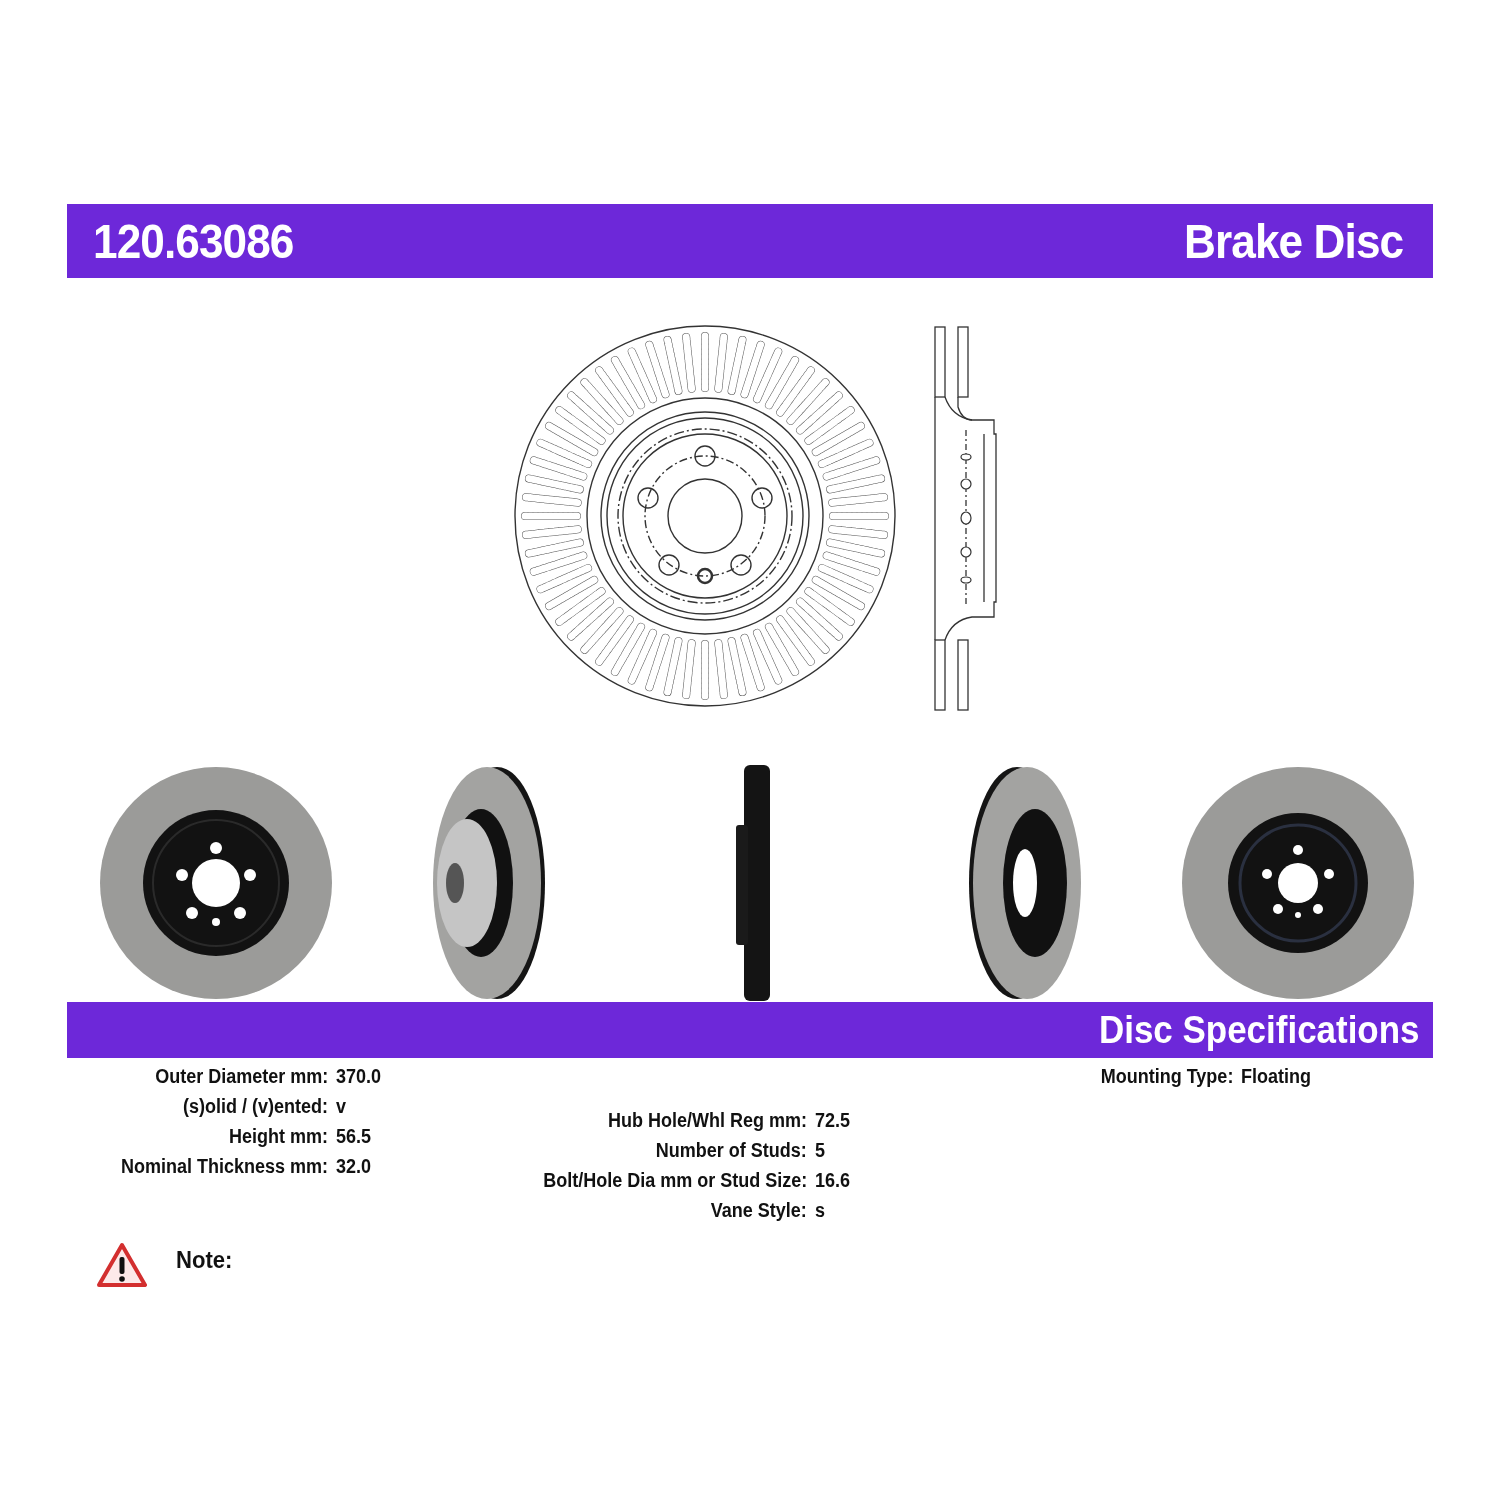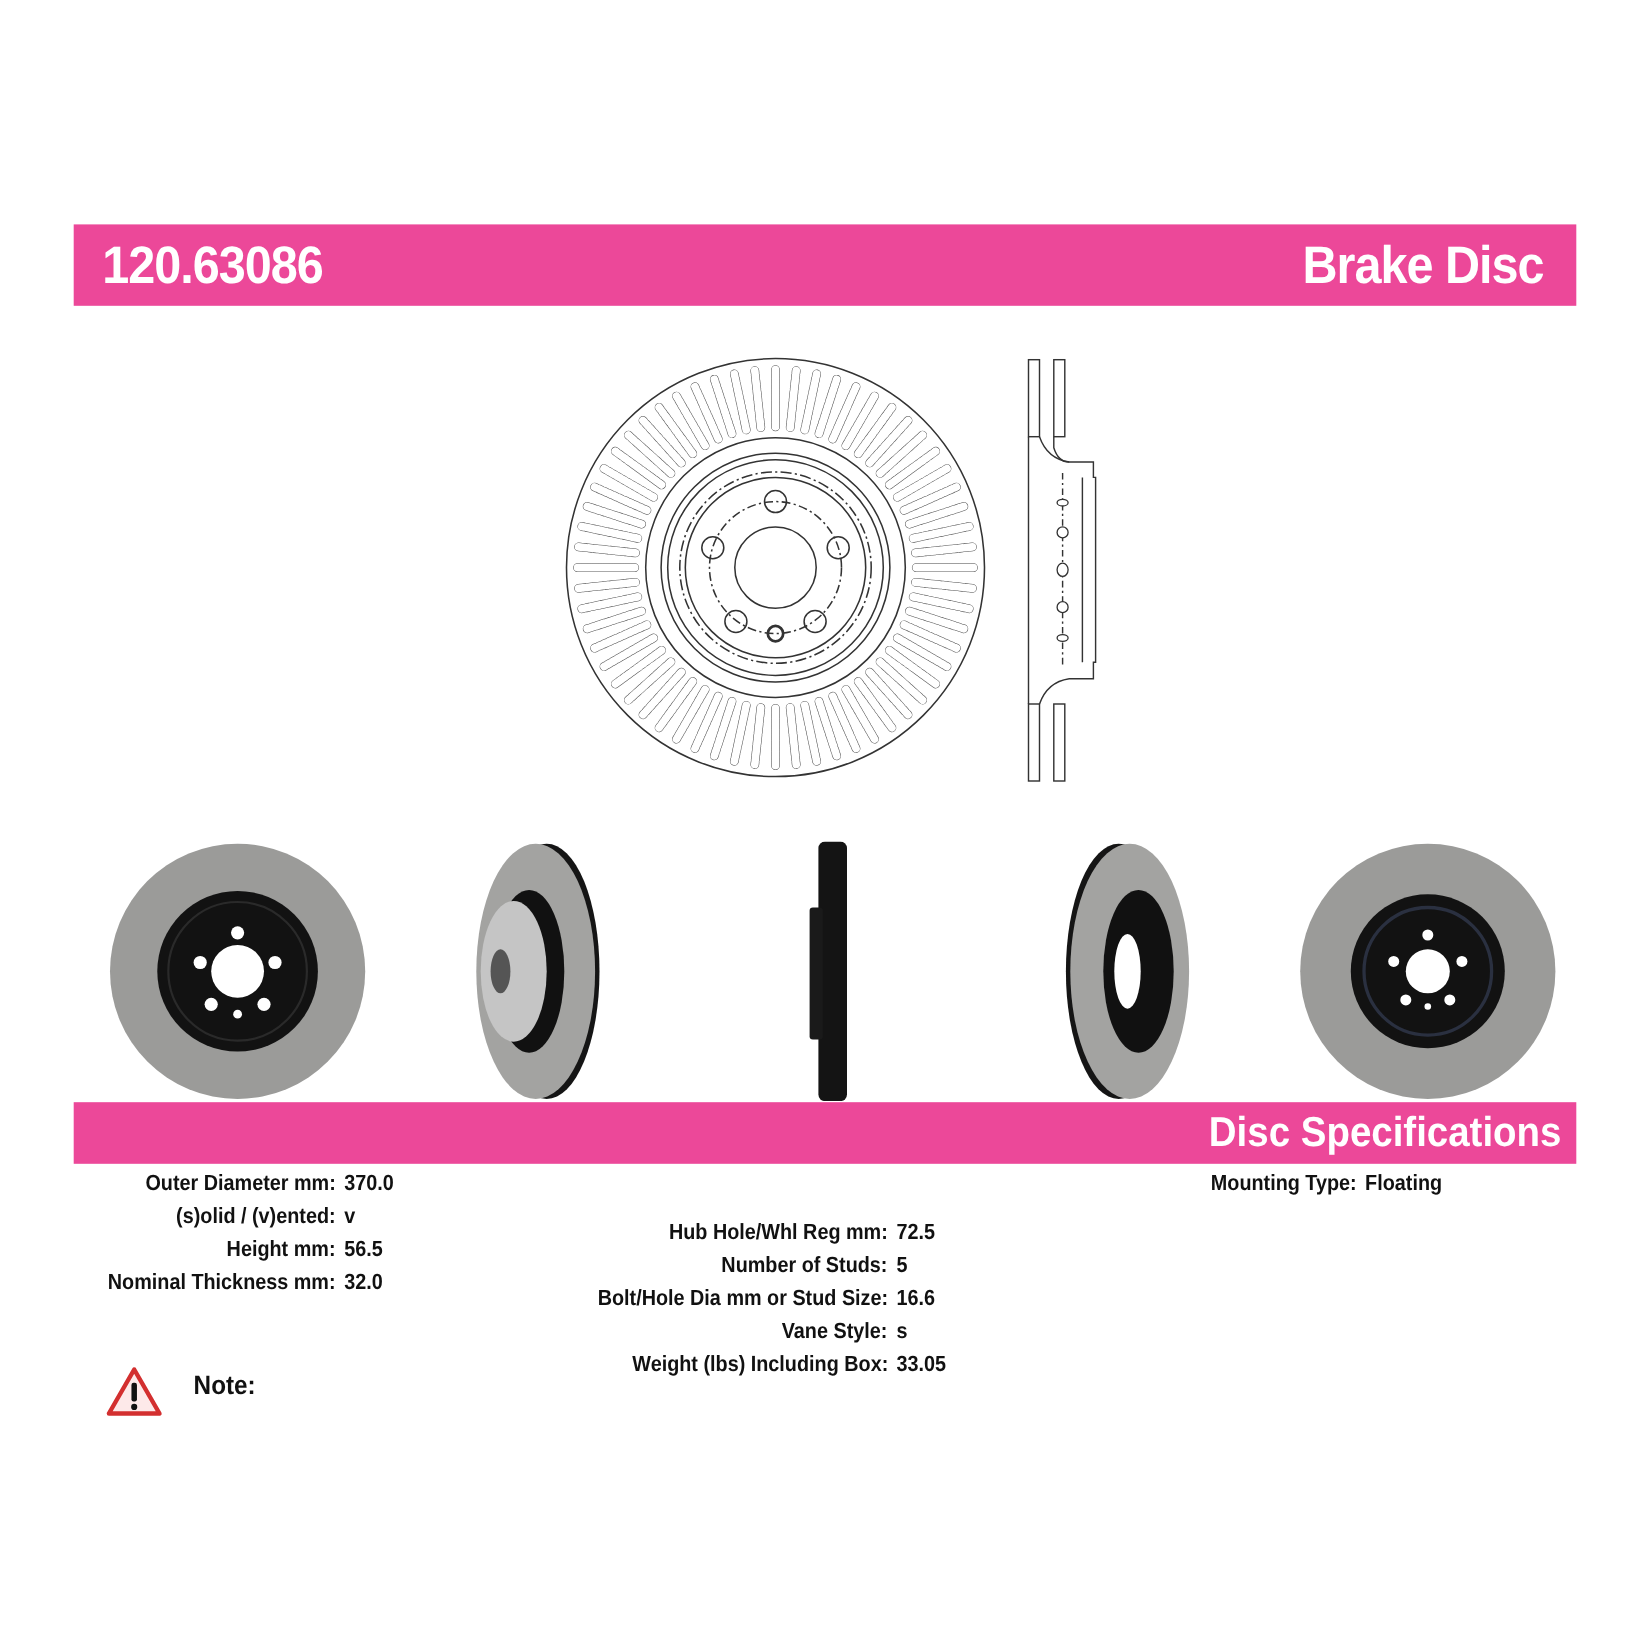--- a/index.html
+++ b/index.html
@@ -1,32 +1,32 @@
 <!DOCTYPE html>
 <html><head>
 <meta charset="utf-8">
 <style>
   html, body { margin:0; padding:0; background:#fff; }
   body { width:1500px; height:1500px; position:relative; overflow:hidden;
          font-family:"Liberation Sans", sans-serif; color:#111; }
-  .bar { position:absolute; left:67px; width:1366px; background:#ec4899; color:#fff;
+  .bar { position:absolute; left:67px; width:1366px; background:#6d28d9; color:#fff;
          font-weight:bold; box-sizing:border-box; }
   .title-bar { top:204px; height:74px; }
   .title-bar .pn { position:absolute; left:26px; top:10px; font-size:48px; letter-spacing:-1px; transform:scaleX(0.92); transform-origin:left center; }
   .title-bar .type { position:absolute; right:30px; top:10px; font-size:48px; letter-spacing:-1px; transform:scaleX(0.92); transform-origin:right center; }
   .spec-bar { top:1002px; height:56px; text-align:right; }
   .spec-bar span { display:inline-block; font-size:38px; line-height:56px; transform:scaleX(0.92); }
   .drawing { position:absolute; left:512px; top:322px; }
   .photos { position:absolute; left:0; top:760px; width:1500px; height:240px; }
   .photo { position:absolute; }
   .spec-col { position:absolute; top:1064px; font-weight:bold; font-size:20px; }
   .spec-row { height:30px; line-height:24px; white-space:nowrap; position:relative; }
   .spec-row .lbl { position:absolute; right:0; text-align:right; transform:scaleX(0.9); transform-origin:right center; }
   .spec-row .val { position:absolute; left:8px; transform:scaleX(0.9); transform-origin:left center; }
-  .col1 { left:0; width:305px; }
+  .col1 { left:0; width:305px;padding-left:23px; }
   .col2 { left:0; width:807px;margin-top:44px; }
   .col3 { left:0; width:1233px; }
   .note { position:absolute; left:96px; top:1242px; }
   .note-label { position:absolute; left:176px; top:1246px; font-weight:bold; font-size:24px; transform:scaleX(0.92); transform-origin:left center; }
 </style>
 </head>
 <body>
 
 <div class="bar title-bar">
   <div class="pn">120.63086</div>
@@ -272,24 +272,20 @@
       <span class="val" style="left:815px">5</span>
     </div>
   <div class="spec-row">
       <span class="lbl">Bolt/Hole Dia mm or Stud Size:</span>
       <span class="val" style="left:815px">16.6</span>
     </div>
   <div class="spec-row">
       <span class="lbl">Vane Style:</span>
       <span class="val" style="left:815px">s</span>
     </div>
-  <div class="spec-row">
-      <span class="lbl">Weight (lbs) Including Box:</span>
-      <span class="val" style="left:815px">33.05</span>
-    </div>
 </div>
 
 <div class="spec-col col3">
   <div class="spec-row">
       <span class="lbl">Mounting Type:</span>
       <span class="val" style="left:1241px">Floating</span>
     </div>
 </div>
 
 <svg class="note" width="52" height="46" viewBox="0 0 52 46">

